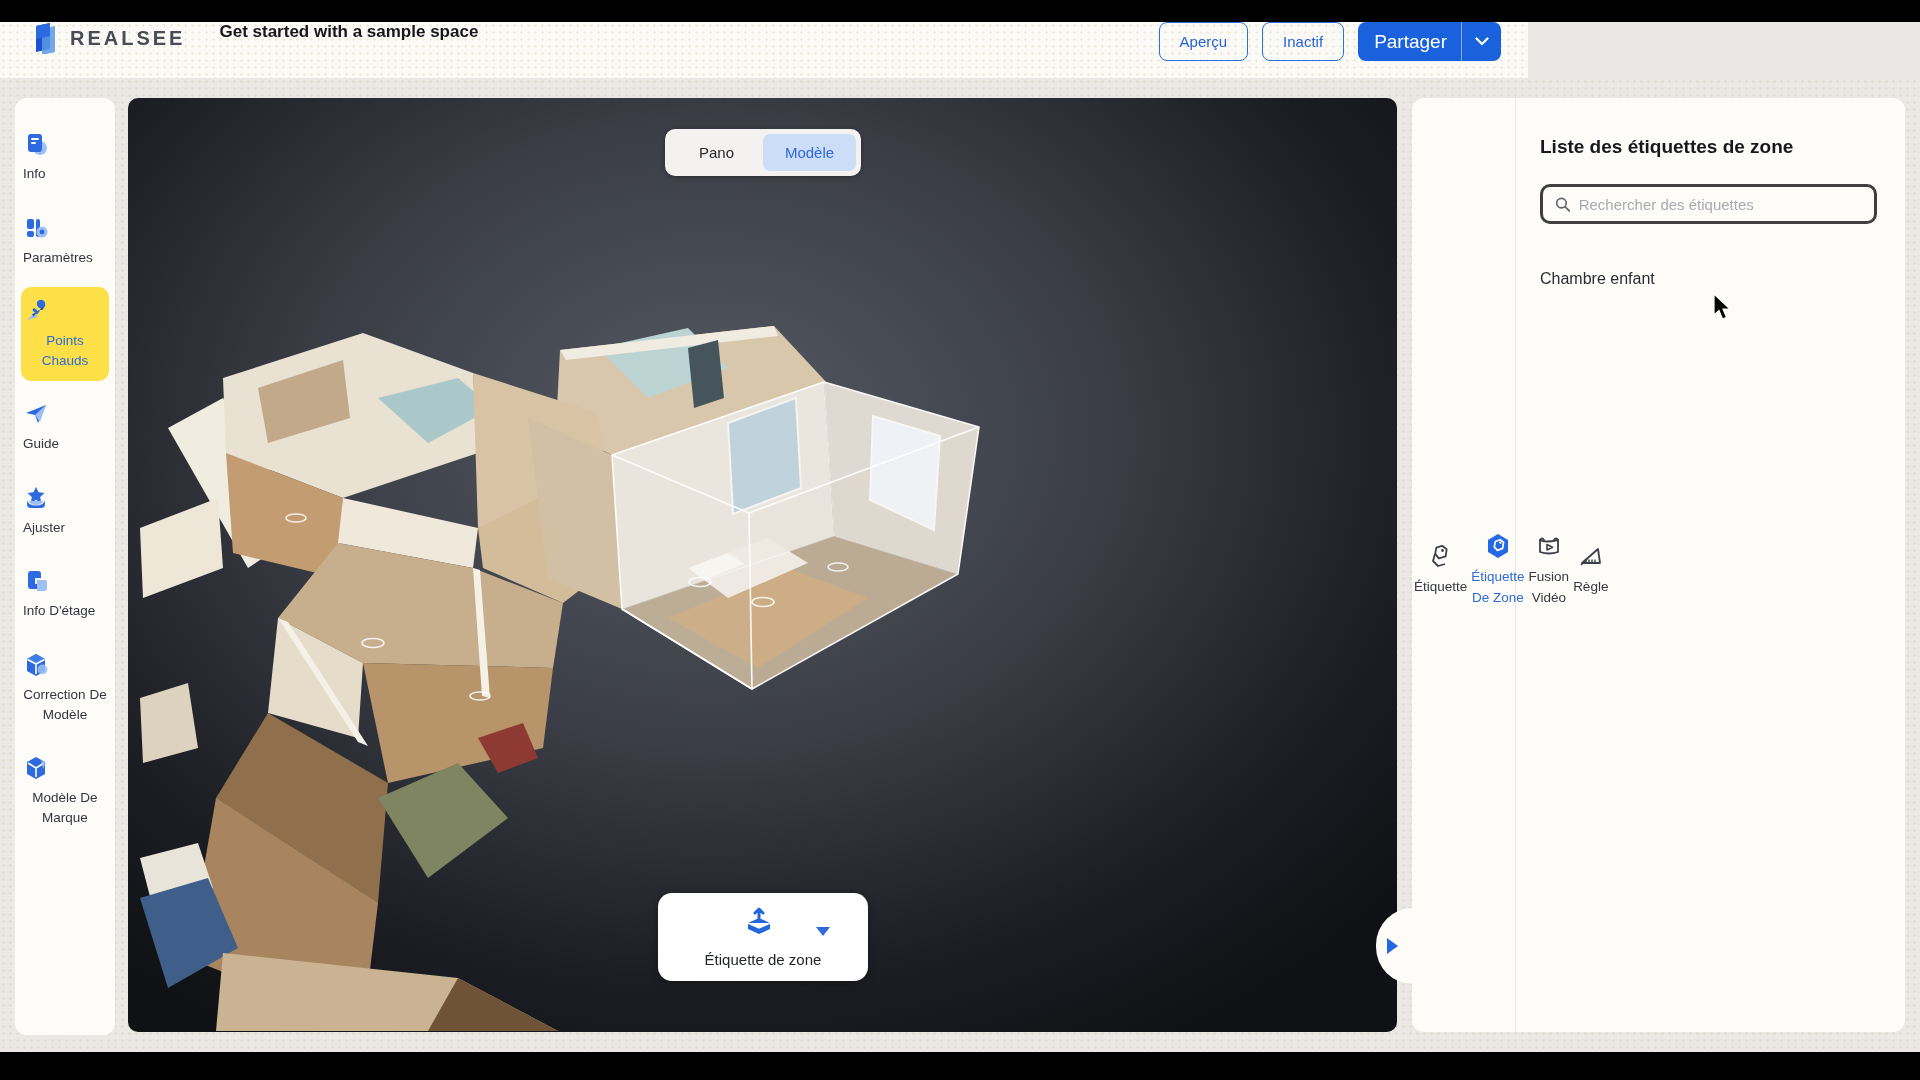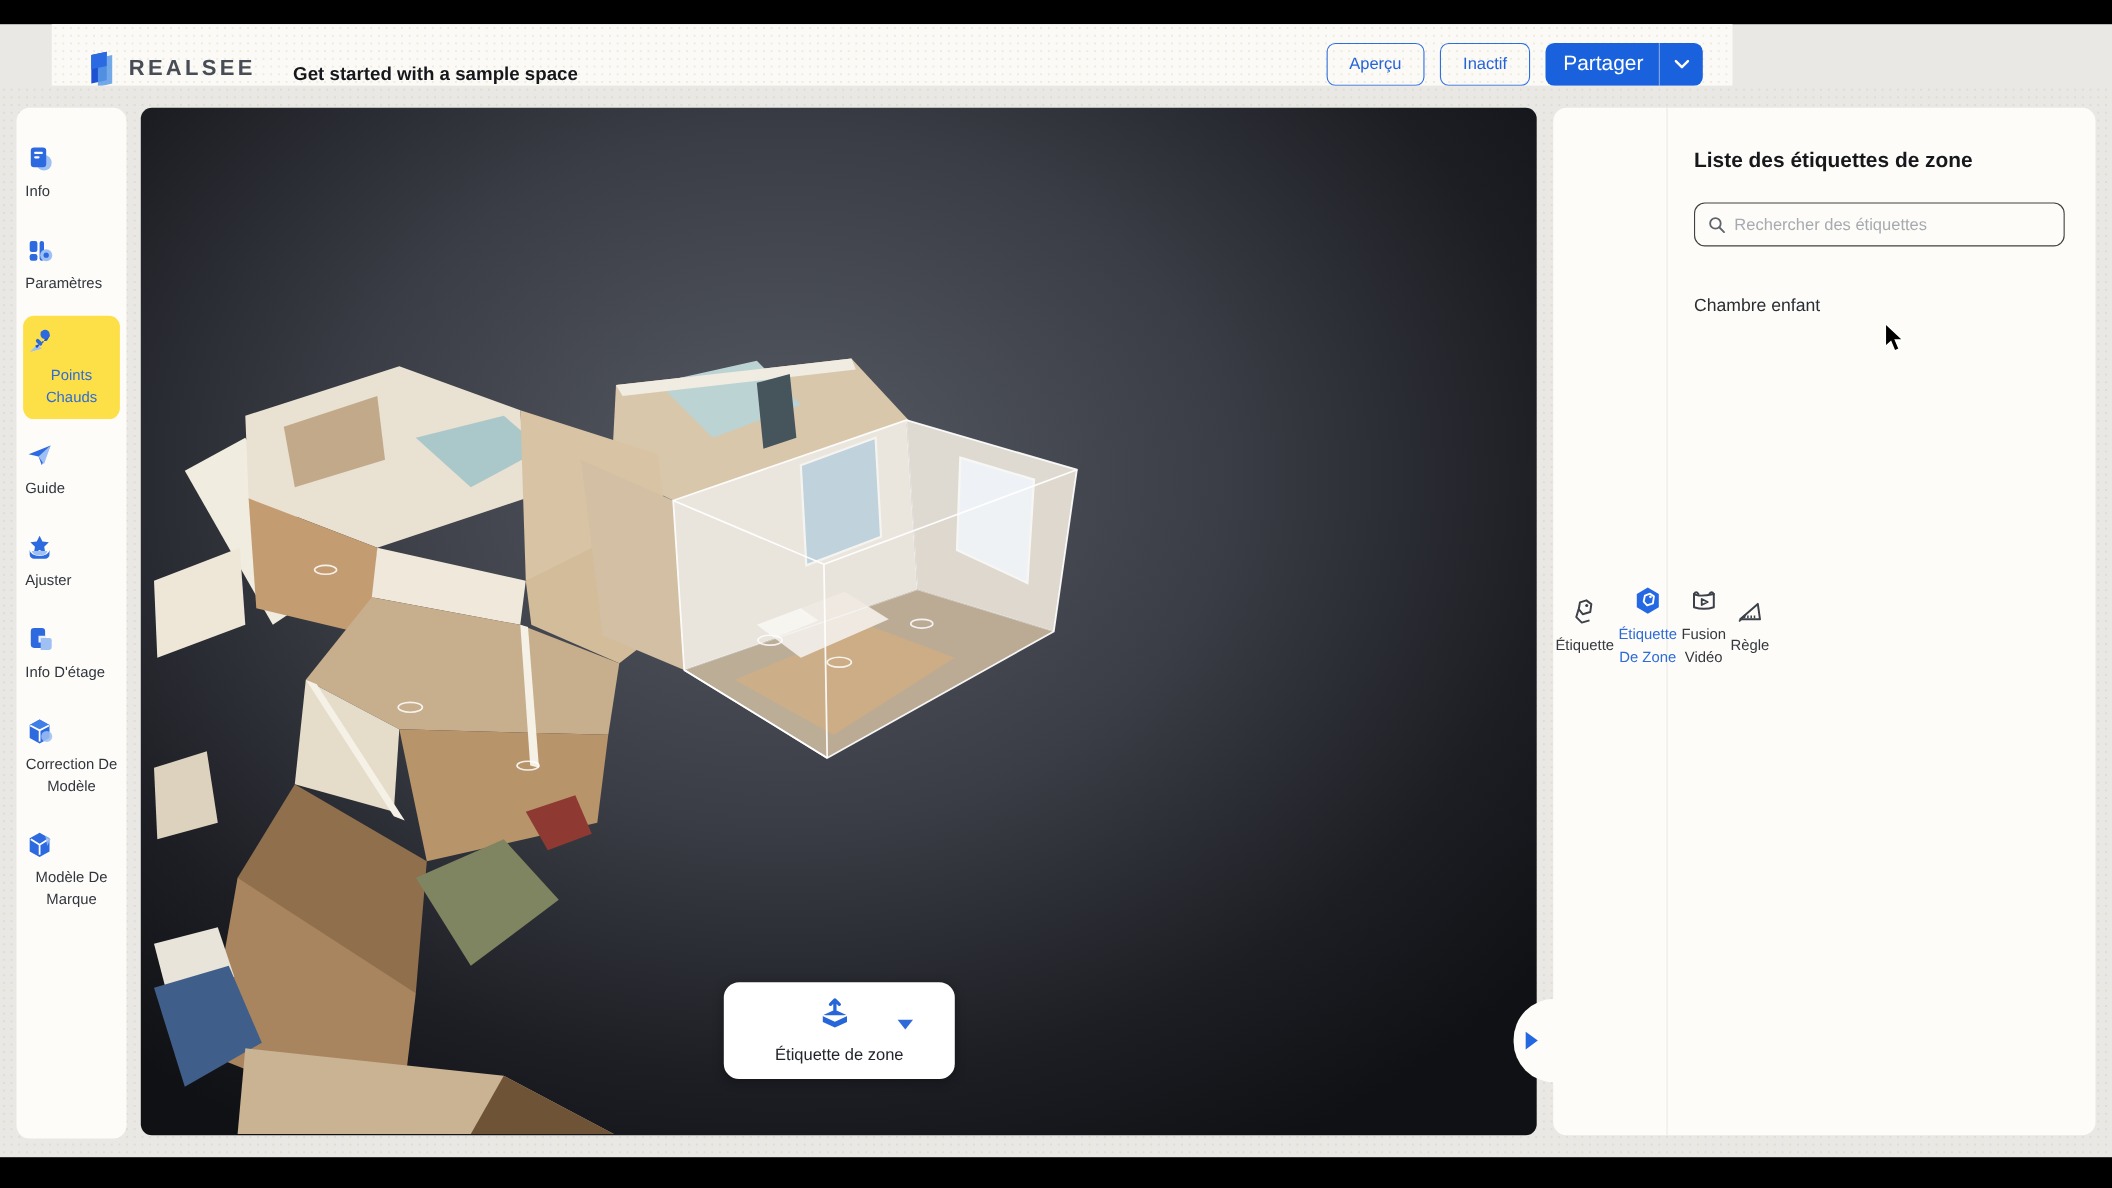--- a/index.html
+++ b/index.html
@@ -5,21 +5,21 @@
   * { margin:0; padding:0; box-sizing:border-box; }
   html,body { width:1920px; height:1080px; overflow:hidden; font-family:"Liberation Sans", sans-serif; background:#e9e8e4; }
 
   .bar-black { position:absolute; left:0; width:1920px; background:#000; }
   #bar-top { top:0; height:22px; }
   #bar-bottom { top:1052px; height:28px; }
 
   .dotted { background-image: radial-gradient(rgba(190,180,130,.22) 1px, transparent 1.3px); background-size:7px 7px; }
 
   
-  #header { position:absolute; top:22px; left:0; width:1528px; height:56px; background-color:#fbfaf6; display:flex; align-items:flex-end;margin-left:47px; }
+  #header { position:absolute; top:22px; left:0; width:1528px; height:56px; background-color:#fbfaf6; display:flex; align-items:flex-start; }
   #logo { margin-left:30px; display:flex; align-items:center; gap:10px; }
   #brand-text { font-size:20px; font-weight:600; letter-spacing:3px; color:#474c55; }
   #page-title { margin-left:34px; font-size:17px; font-weight:700; color:#15171b; }
   #header-actions { margin-left:auto; margin-right:27px; display:flex; align-items:center; gap:14px; }
   .btn-outline { height:39px; padding:0 20px; border:1.5px solid #2e6fe0; border-radius:8px; background:transparent; color:#2563d8; font-size:15px; font-weight:500; display:flex; align-items:center; cursor:pointer; font-family:inherit; }
   #share-split { display:flex; height:39px; border-radius:8px; overflow:hidden; background:#1a62dd; }
   #share-main { padding:0 14px 0 16px; color:#fff; font-size:19px; font-weight:500; display:flex; align-items:center; border:none; background:transparent; cursor:pointer; font-family:inherit; }
   #share-caret { width:40px; display:flex; align-items:center; justify-content:center; border-left:1px solid rgba(255,255,255,.45); cursor:pointer; }
 
   
@@ -51,21 +51,21 @@
   #panel-handle .tri { position:absolute; left:11px; top:30px; width:0; height:0; border-top:8px solid transparent; border-bottom:8px solid transparent; border-left:11px solid #2368e0; }
 
   
   #right-panel { position:absolute; left:1412px; top:20px; width:493px; height:934px; background:#fdfcf8; border-radius:12px; display:flex; }
   #tool-strip { width:104px; border-right:1px solid #ececе8; border-right:1px solid #ebeae6; display:flex; flex-direction:row; align-items:center; padding-top:24px; }
   .tool-item { width:96px; padding:10px 2px; margin-bottom:14px; display:flex; flex-direction:column; align-items:center; gap:7px; cursor:pointer; }
   .tool-item .lbl { font-size:13.5px; line-height:1.5; color:#34383f; text-align:center; }
   .tool-item.selected .lbl { color:#2e6bd8; }
   #panel-content { flex:1; padding:38px 30px 0 24px; }
   #list-title { font-size:19px; font-weight:700; color:#16181c; }
-  #search-box { margin-top:26px; width:337px; height:40px; border:1px solid #404040; border-radius:10px; background:#fdfcf8; display:flex; align-items:center; padding:0 12px; gap:8px; }
+  #search-box { margin-top:26px; width:337px; height:40px; border:3px solid #404040; border-radius:10px; background:#fdfcf8; display:flex; align-items:center; padding:0 12px; gap:8px; }
   #search-box input { border:none; outline:none; background:transparent; font-size:15px; color:#33373d; width:100%; font-family:inherit; }
   #search-box input::placeholder { color:#a7aaaf; }
   #zone-list { margin-top:40px; }
   .zone-item { font-size:16px; color:#2a2d33; padding:6px 0; cursor:pointer; }
 
   #cursor { position:absolute; left:1712px; top:293px; z-index:9; }
 </style>
 </head>
 <body>
 
@@ -229,20 +229,24 @@
         </g>
         <g stroke="rgba(255,255,255,.92)" stroke-width="1.6" fill="none" stroke-linejoin="round">
           <polygon points="484,357 696,284 851,329 621,415"></polygon>
           <path d="M484,357 L494,511 L624,591 L621,415"></path>
           <path d="M851,329 L830,476 L624,591"></path>
           <path d="M494,511 L624,591"></path>
         </g>
       </g>
     </svg>
 
+    <div id="mode-toggle">
+      <div class="mode-seg">Pano</div>
+      <div class="mode-seg active">Modèle</div>
+    </div>
 
     <div id="zone-card">
       <svg class="zc-icon" width="30" height="30" viewBox="0 0 30 30">
         <path d="M15 2 v9 M15 2 l-4 4 M15 2 l4 4" stroke="#2566d8" stroke-width="3" fill="none" stroke-linecap="round" stroke-linejoin="round"></path>
         <path d="M4 16 L15 11 L26 16 L15 21 Z M4 16 v6 L15 27 L26 22 v-6" fill="#2566d8"></path>
         <path d="M4 16 L15 21 L26 16" stroke="#fff" stroke-width="1.4" fill="none"></path>
       </svg>
       <div class="zc-caret"></div>
       <div class="zc-label">Étiquette de zone</div>
     </div>

